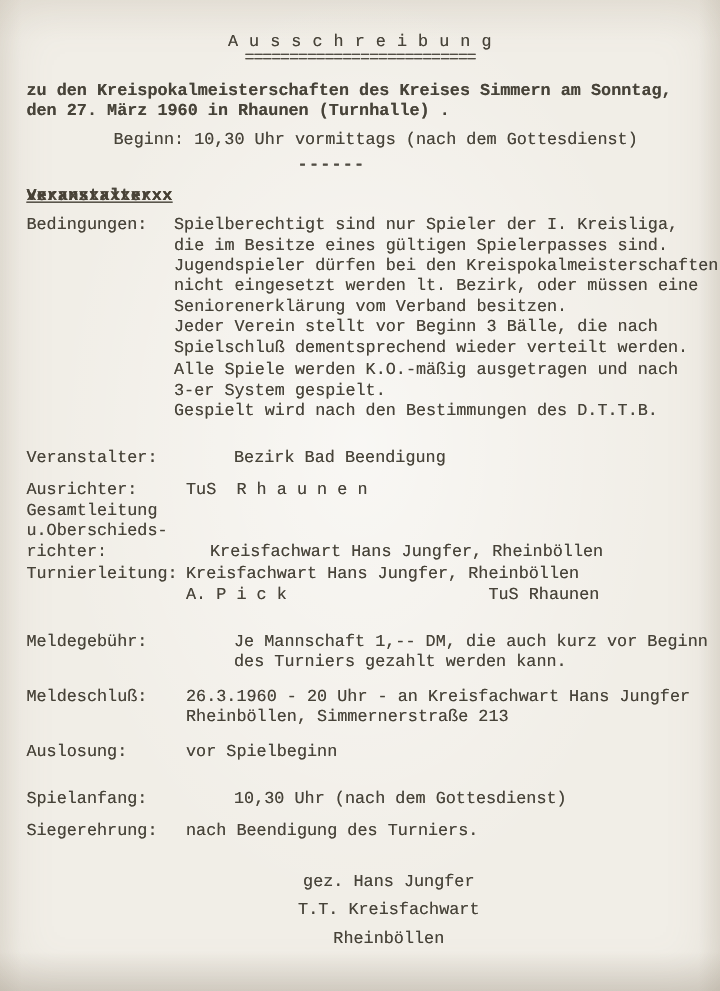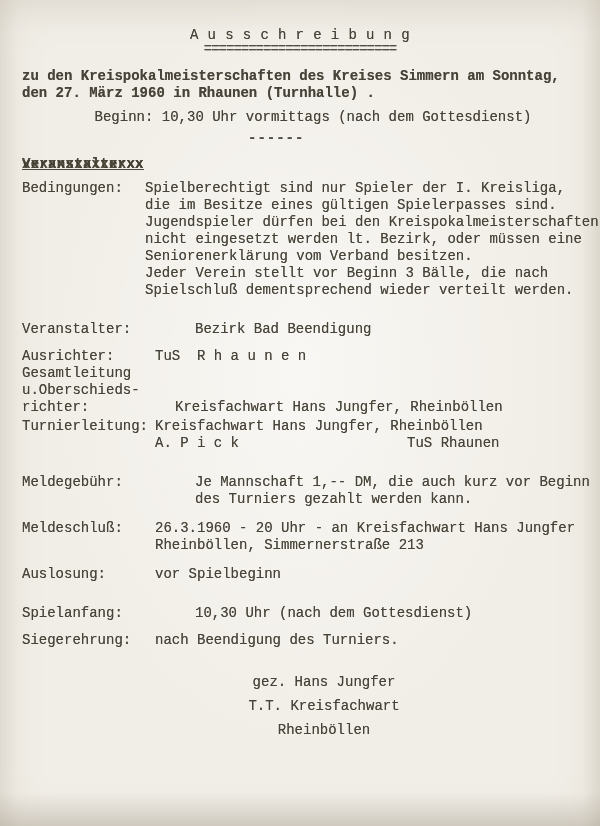--- a/index.html
+++ b/index.html
@@ -77,20 +77,23 @@
   <div class="kv bedingungen">
     <div class="kv-label">Bedingungen:</div>
     <div>
       <div class="para">Spielberechtigt sind nur Spieler der I. Kreisliga,
 die im Besitze eines gültigen Spielerpasses sind.
 Jugendspieler dürfen bei den Kreispokalmeisterschaften
 nicht eingesetzt werden lt. Bezirk, oder müssen eine
 Seniorenerklärung vom Verband besitzen.
 Jeder Verein stellt vor Beginn 3 Bälle, die nach
 Spielschluß dementsprechend wieder verteilt werden.</div>
+      <div class="para">Alle Spiele werden K.O.-mäßig ausgetragen und nach
+3-er System gespielt.
+Gespielt wird nach den Bestimmungen des D.T.T.B.</div>
     </div>
   </div>
 
   <div class="kv m11">
     <div class="kv-label">Veranstalter:</div>
     <div class="kv-value">Bezirk Bad Beendigung</div>
   </div>
 
   <div class="kv">
     <div class="kv-label">Ausrichter:</div>

